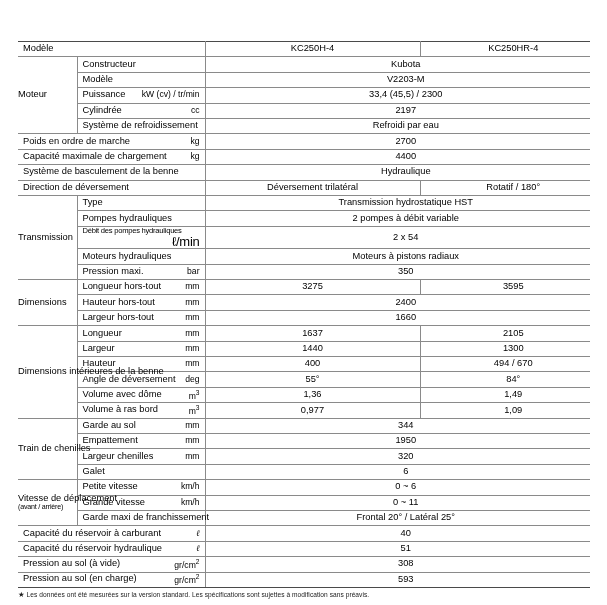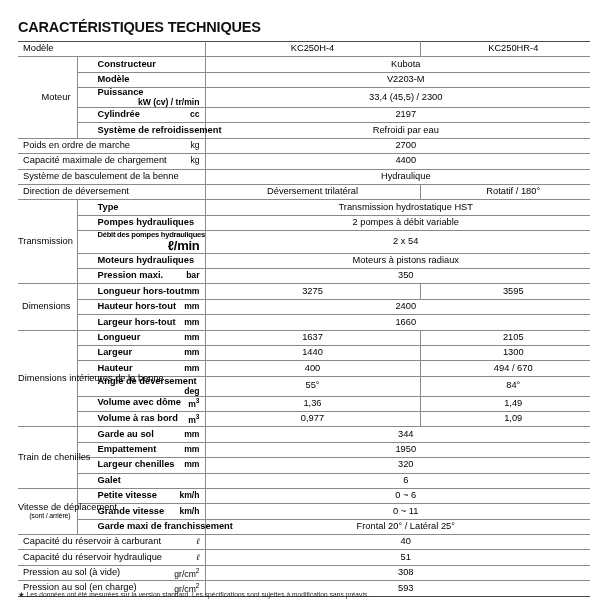--- a/index.html
+++ b/index.html
@@ -47,35 +47,33 @@
     line-height: 1.05;
     box-sizing: border-box;
   }
   
   col.c-group { width: 59px; }
   col.c-label { width: 128px; }
   col.c-valA  { width: 215px; }
   col.c-valB  { width: 170px; }
 
   td.group {
-    text-align: right;
     padding-right: 6px;
     border-left: none;
     white-space: nowrap;
   }
   td.group .sub {
     display: block;
     font-size: 7.1px;
     letter-spacing: -0.2px;
   }
   td.label {
-    padding-left: 20px;
+    padding-left: 5px;
     padding-right: 5px;
     white-space: nowrap;
-    font-weight: bold;
   }
   td.label .lbl { display: inline-block; }
   td.label .unit {
     float: right;
     font-size: 8.6px;
   }
   td.label.tight {
     font-size: 7.6px;
     letter-spacing: -0.25px;
   }
@@ -111,21 +109,20 @@
     letter-spacing: 0.05px;
   }
   .footnote .star { font-size: 7.4px; }
   .ell { font-style: italic; font-family: "Liberation Serif", serif; }
 </style>
 </head>
 <body>
 
 <div class="page">
 
-  <div class="title">CARACTÉRISTIQUES TECHNIQUES</div>
 
   <table class="spec-table">
     <colgroup>
       <col class="c-group">
         <col class="c-label">
         <col class="c-valA">
         <col class="c-valB">
     </colgroup>
     <tbody>
 
@@ -330,21 +327,21 @@
       <tr>
         <td class="label">
           <span class="lbl">Galet</span>
         </td>
         <td class="value noright" colspan="2">6</td>
       </tr>
 
       <tr class="sec-top">
         <td class="group noleft" rowspan="3">
           <span>Vitesse de déplacement</span>
-          <span class="sub">(sont / arrière)</span>
+          <span class="sub">(avant / arrière)</span>
         </td>
         <td class="label">
           <span class="lbl">Petite vitesse</span>
           <span class="unit">km/h</span>
         </td>
         <td class="value noright" colspan="2">0 ~ 6</td>
       </tr>
       <tr>
         <td class="label">
           <span class="lbl">Grande vitesse</span>

